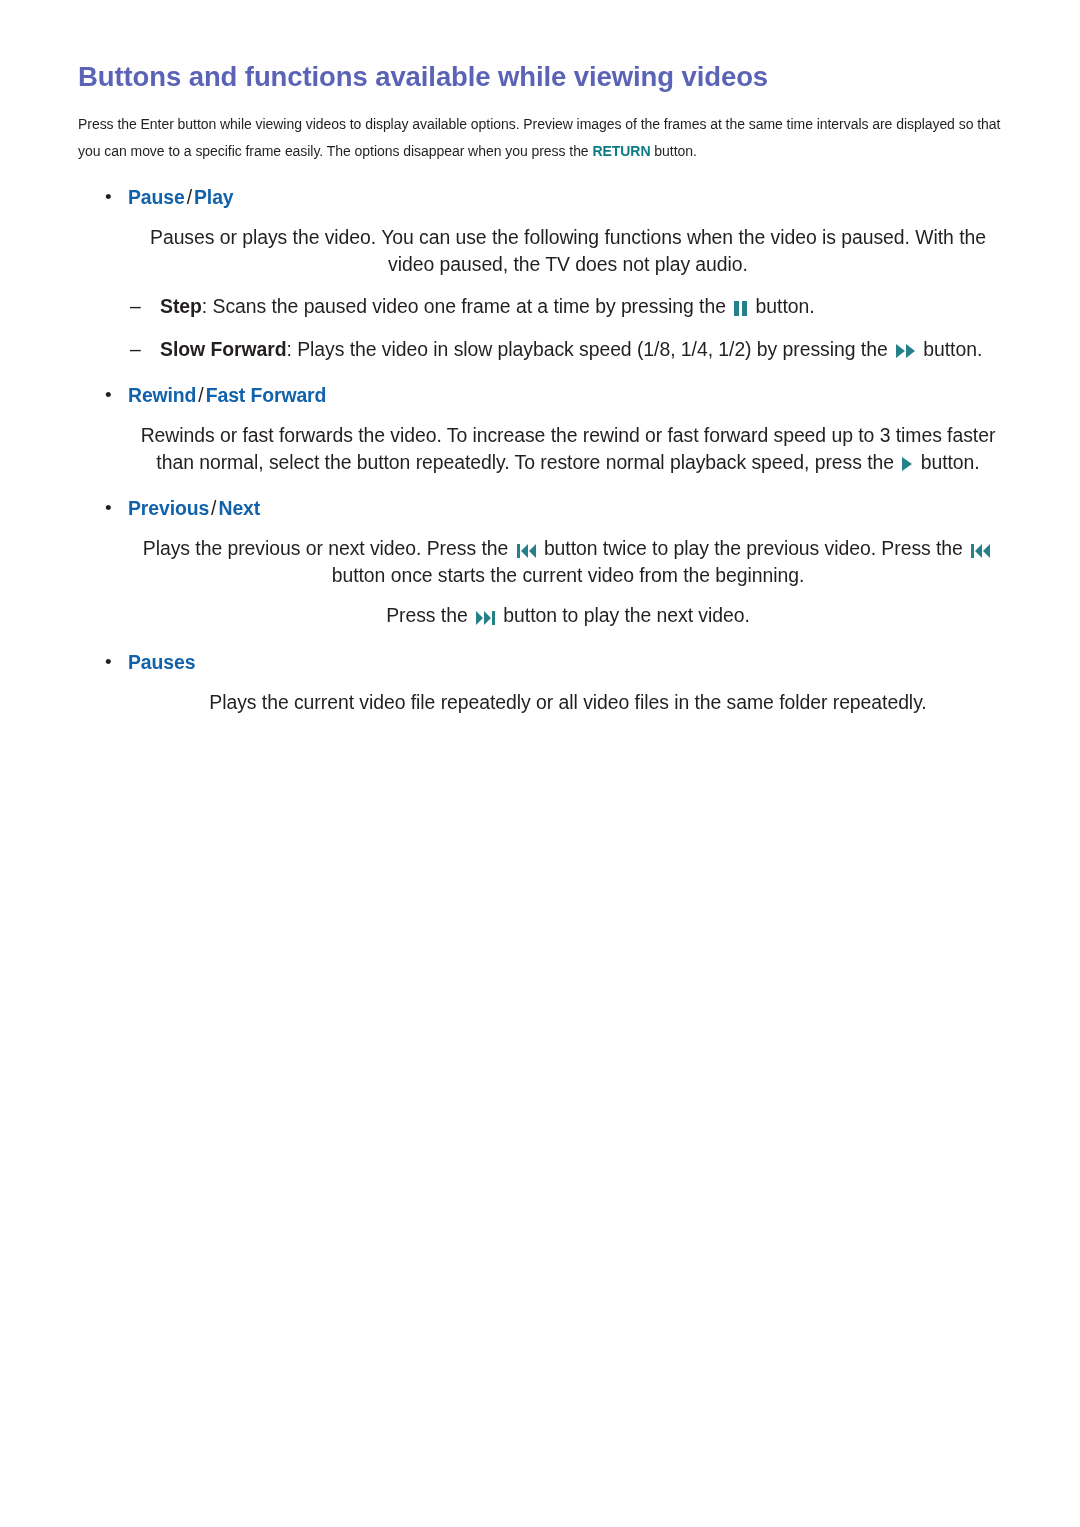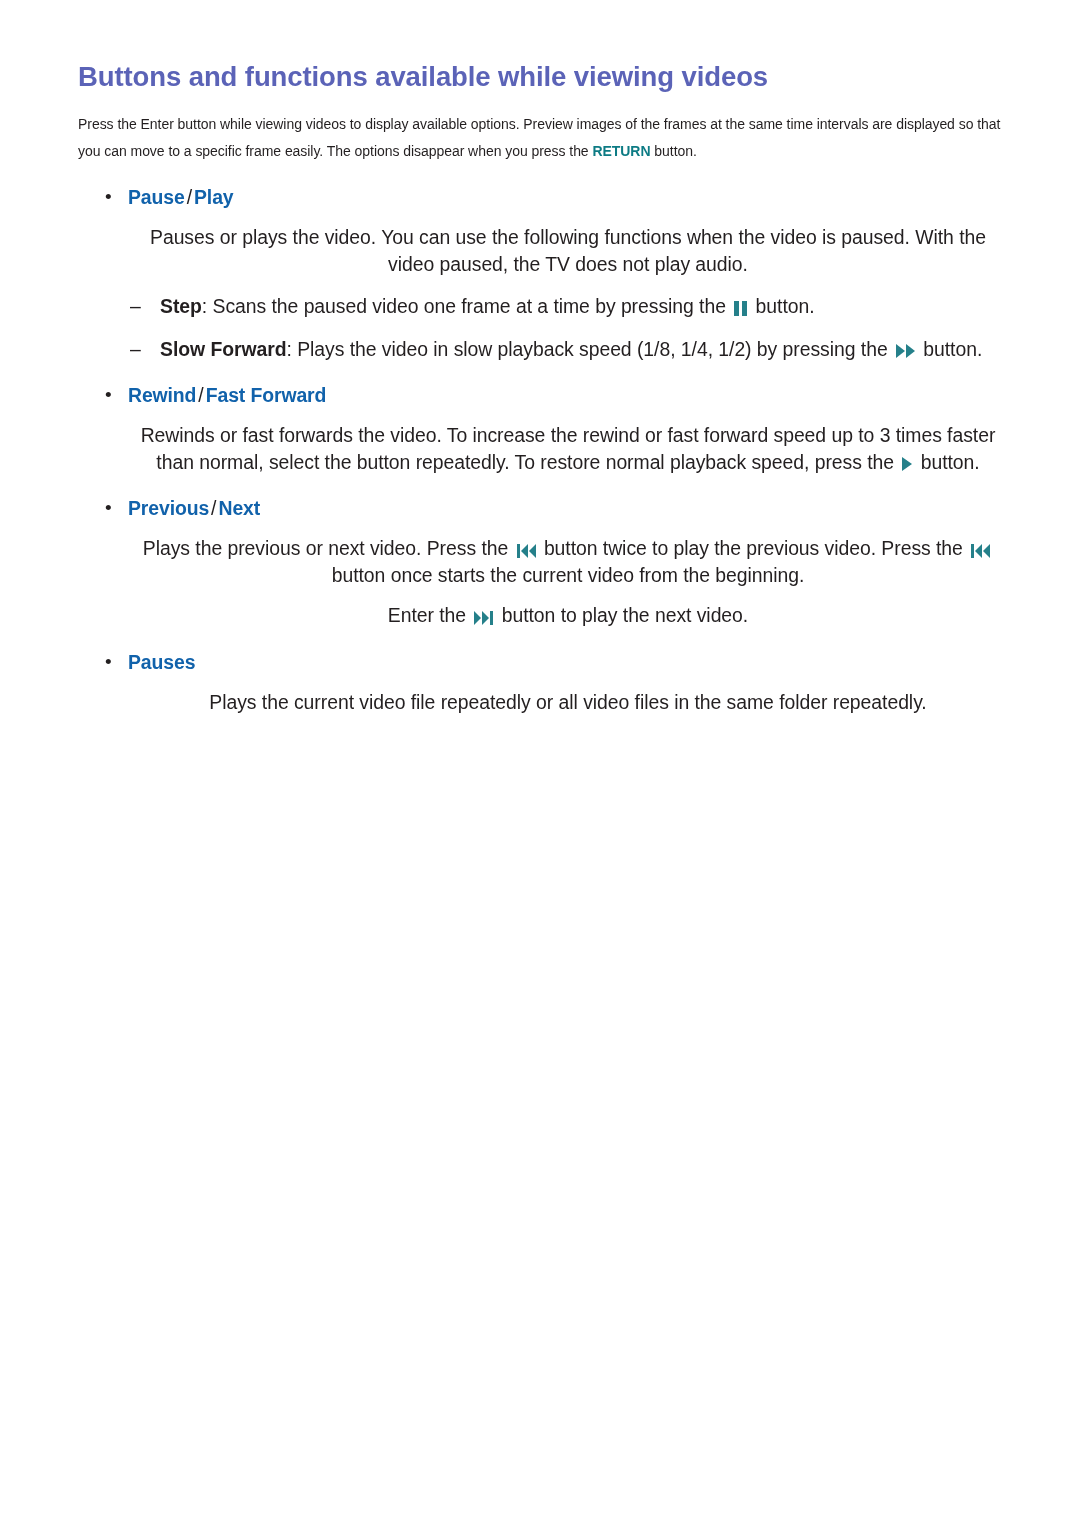--- a/index.html
+++ b/index.html
@@ -170,21 +170,21 @@
     <p class="body"><span>Plays the previous or next video. Press the </span><span class="mglyph nowrapico"><svg width="19" height="14" viewBox="0 0 19 14">
             <rect class="tealfill" x="0" y="0" width="3" height="14"></rect>
             <polygon class="tealfill" points="11,0 11,14 4,7"></polygon>
             <polygon class="tealfill" points="19,0 19,14 12,7"></polygon>
           </svg></span><span> button twice to play the previous video. Press the </span><span class="mglyph nowrapico"><svg width="19" height="14" viewBox="0 0 19 14">
             <rect class="tealfill" x="0" y="0" width="3" height="14"></rect>
             <polygon class="tealfill" points="11,0 11,14 4,7"></polygon>
             <polygon class="tealfill" points="19,0 19,14 12,7"></polygon>
           </svg></span><span> button once starts the current video from the beginning.</span></p>
 
-    <p class="body"><span>Enter the </span><span class="mglyph nowrapico"><svg width="19" height="14" viewBox="0 0 19 14">
+    <p class="body"><span>Press the </span><span class="mglyph nowrapico"><svg width="19" height="14" viewBox="0 0 19 14">
             <polygon class="tealfill" points="0,0 7,7 0,14"></polygon>
             <polygon class="tealfill" points="8,0 15,7 8,14"></polygon>
             <rect class="tealfill" x="16" y="0" width="3" height="14"></rect>
           </svg></span><span> button to play the next video.</span></p>
 
     <div class="bullet-row">
       <span class="dot">•</span><span class="bullet-title">Pauses</span>
     </div>
 
     <p class="body">Plays the current video file repeatedly or all video files in the same folder repeatedly.</p>

